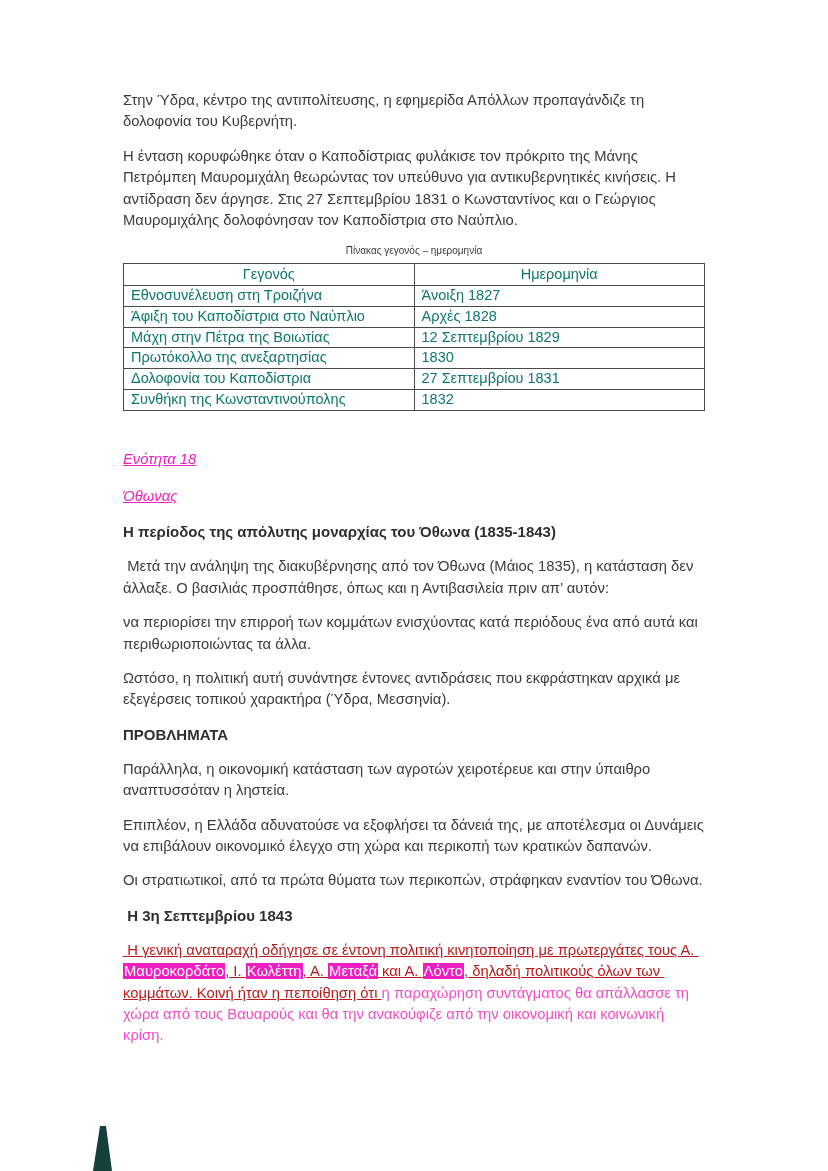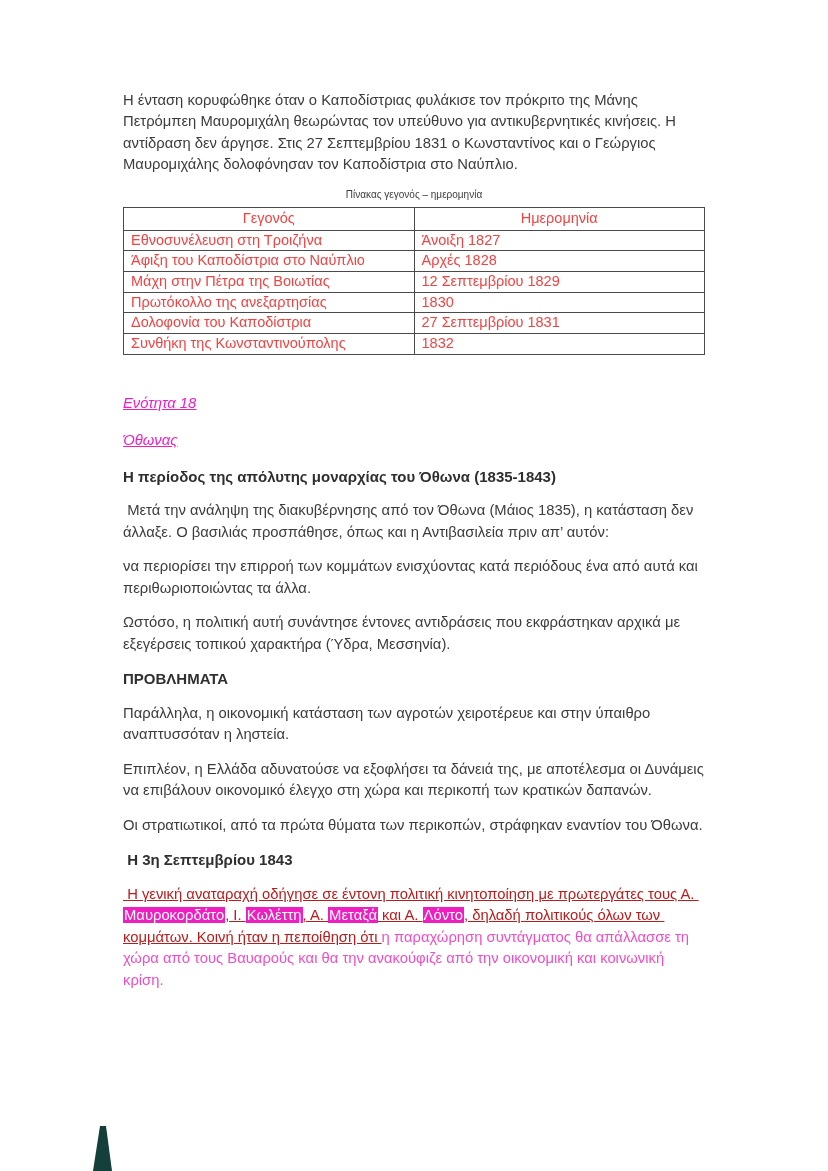--- a/index.html
+++ b/index.html
@@ -35,21 +35,21 @@
     font-size: 10px;
     text-align: center;
     margin-top: 4px;
     margin-bottom: 7px;
   }
   table.events-table {
     border-collapse: collapse;
     width: 100%;
     margin-bottom: 36px;
     font-size: 14.5px;
-    color: #ef4444;
+    color: #0f766e;
     padding-left: 25px;
   }
   table.events-table th, table.events-table td {
     border: 1px solid #4a4a4a;
     padding: 1px 7px;
     line-height: 1.22;
     font-weight: normal;
     text-align: left;
     vertical-align: middle;
   }
@@ -80,20 +80,21 @@
     height: 45px;
   }
   .corner-shape svg { display: block; }
 </style>
 </head>
 <body>
 
 <div class="page">
   <div class="content">
 
+    <p class="body-text">Στην Ύδρα, κέντρο της αντιπολίτευσης, η εφημερίδα Απόλλων προπαγάνδιζε τη δολοφονία του Κυβερνήτη.</p>
 
     <p class="body-text">Η ένταση κορυφώθηκε όταν ο Καποδίστριας φυλάκισε τον πρόκριτο της Μάνης Πετρόμπεη Μαυρομιχάλη θεωρώντας τον υπεύθυνο για αντικυβερνητικές κινήσεις. Η αντίδραση δεν άργησε. Στις 27 Σεπτεμβρίου 1831 ο Κωνσταντίνος και ο Γεώργιος Μαυρομιχάλης δολοφόνησαν τον Καποδίστρια στο Ναύπλιο.</p>
 
     <p class="table-title">Πίνακας γεγονός – ημερομηνία</p>
 
     <table class="events-table">
       <thead>
         <tr>
             <th>Γεγονός</th>
             <th>Ημερομηνία</th>

